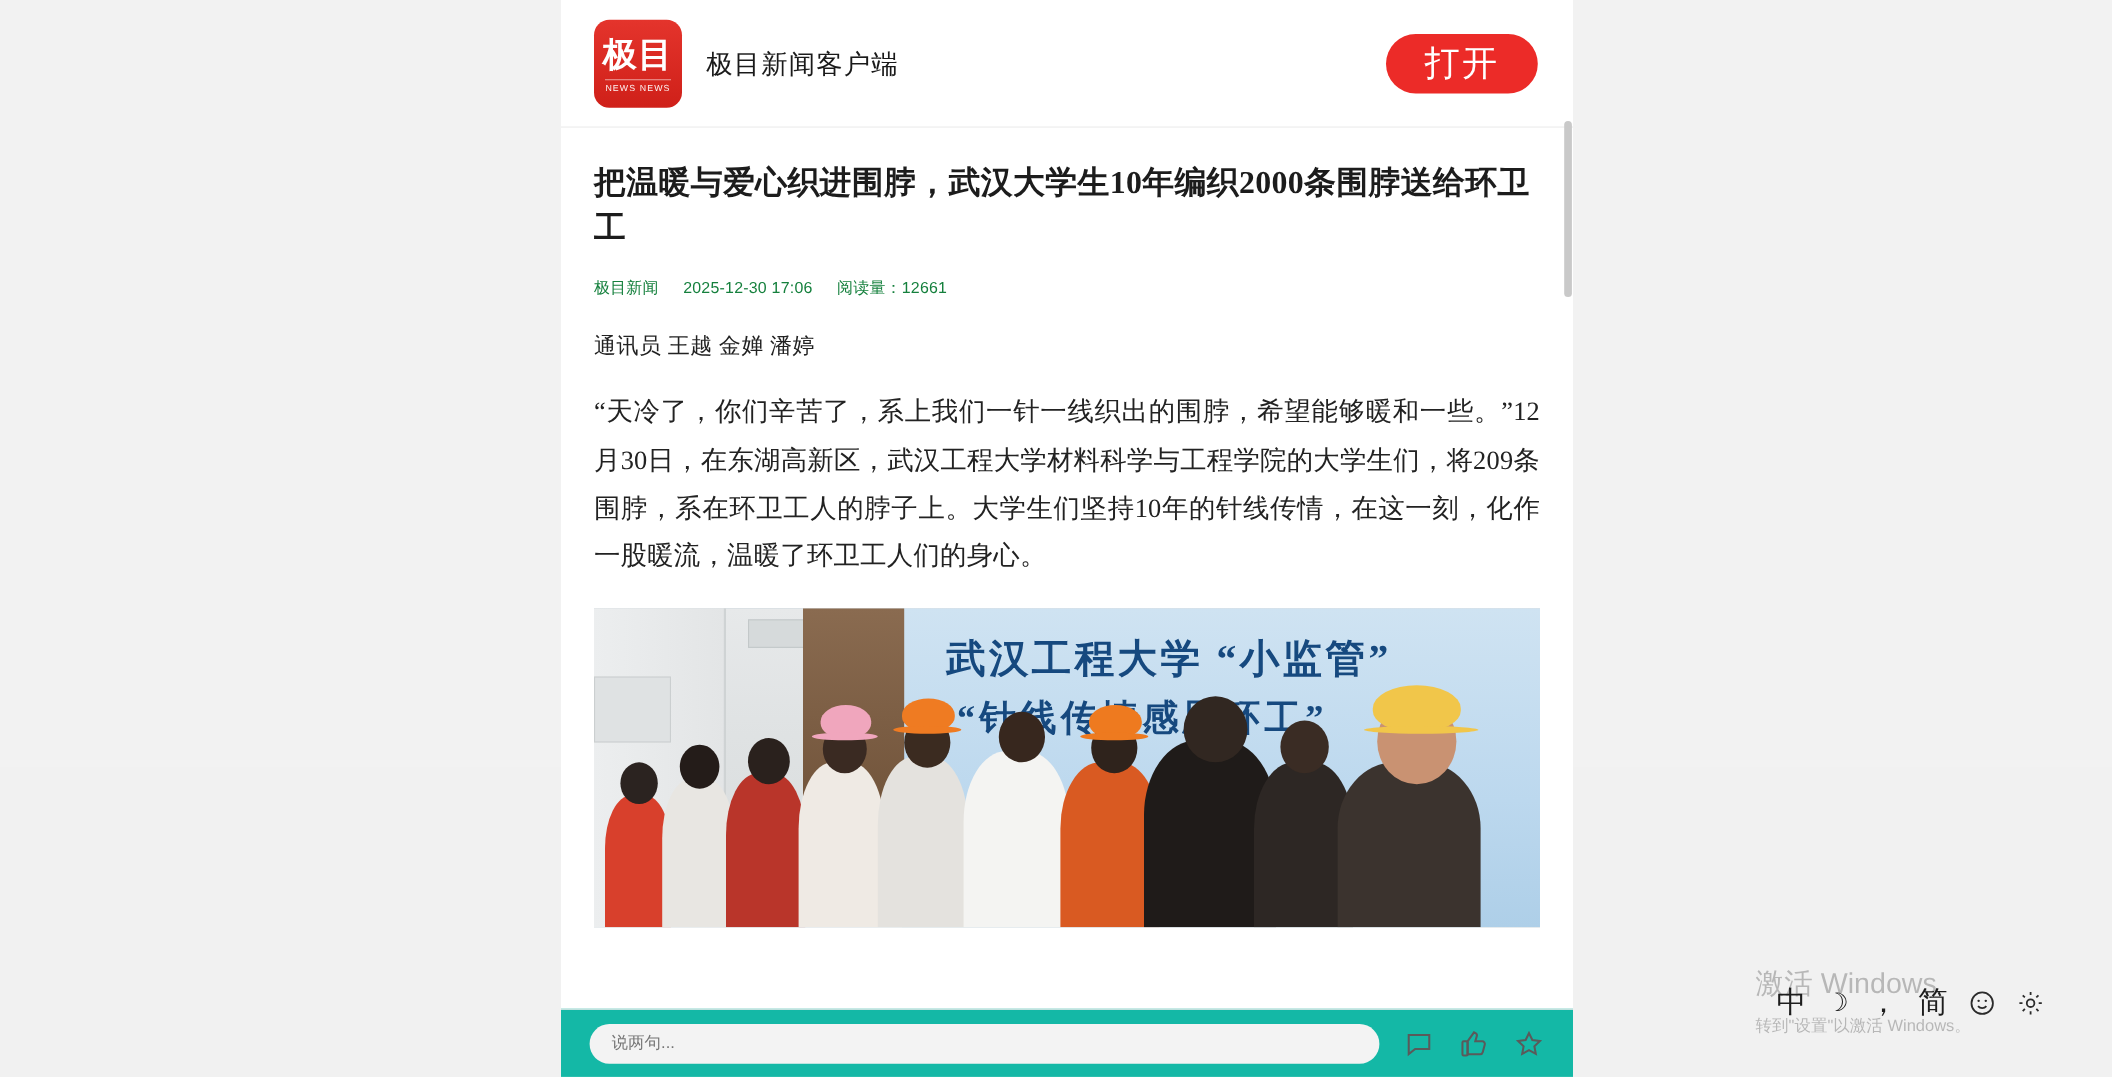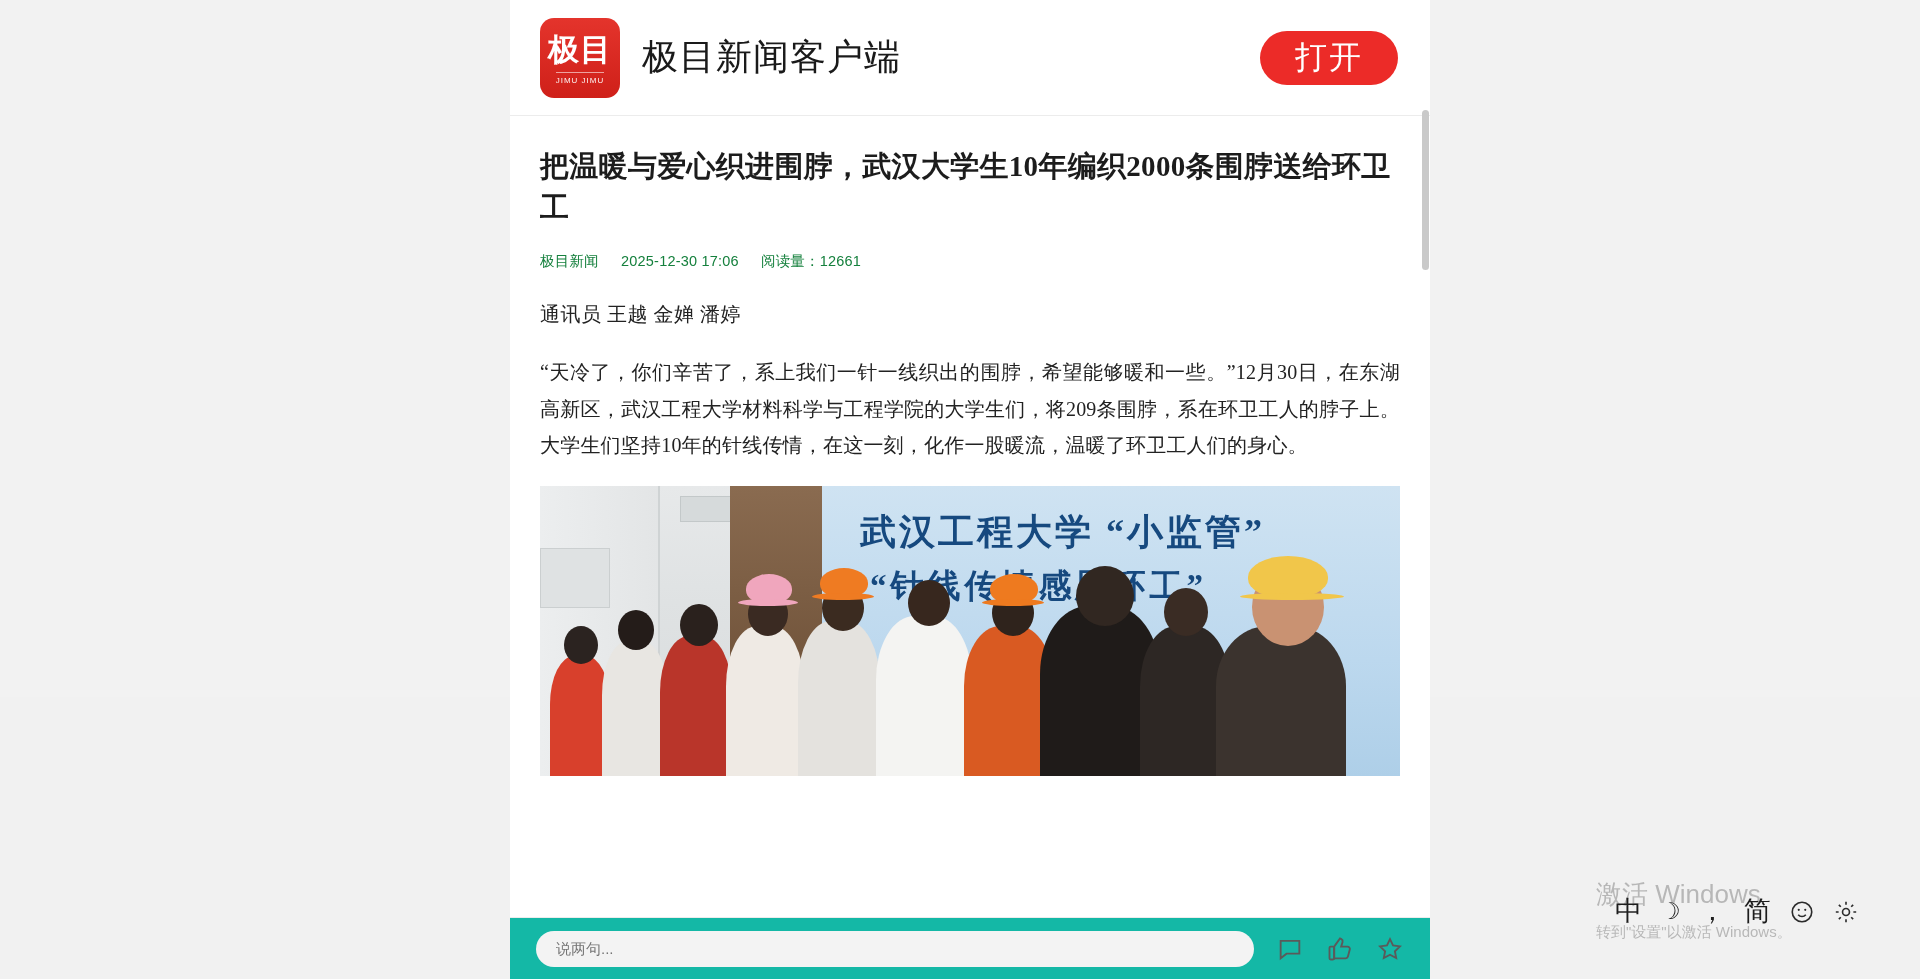--- a/index.html
+++ b/index.html
@@ -54,21 +54,21 @@
   .logo .logo-en {
     font-size: 8px;
     letter-spacing: 1px;
     margin-top: 7px;
     opacity: .95;
     border-top: 1px solid rgba(255,255,255,.6);
     padding-top: 3px;
   }
   .app-name {
     font-family: "Liberation Serif", serif;
-    font-size: 36px;
+    font-size: 24px;
     color: #1a1a1a;
     margin-left: 22px;
     letter-spacing: 1px;
     flex: 1 1 auto;
   }
   .open-btn {
     flex: 0 0 auto;
     width: 138px; height: 54px;
     border-radius: 27px;
     background: #ec2b28;
@@ -106,21 +106,21 @@
     margin-top: 30px;
     font-family: "Liberation Serif", serif;
     font-size: 20px;
     color: #222;
     letter-spacing: .5px;
   }
   .byline + .byline { margin-top: 26px; text-decoration: underline; }
   .para {
     margin-top: 26px;
     font-family: "Liberation Serif", serif;
-    font-size: 20px;
+    font-size: 24px;
     line-height: 1.82;
     color: #222;
     text-align: justify;
     letter-spacing: .2px;
   }
   
   .photo {
     position: relative;
     margin-top: 22px;
     width: 860px;
@@ -239,21 +239,21 @@
 </head>
 <body>
 
 <div id="page">
 
   <div class="frame">
 
     <div class="app-banner">
       <div class="logo">
         <div class="logo-cn">极目</div>
-        <div class="logo-en">JIMU JIMU</div>
+        <div class="logo-en">NEWS NEWS</div>
       </div>
       <div class="app-name">极目新闻客户端</div>
       <button class="open-btn">打开</button>
     </div>
 
     <div class="scrollbar"></div>
 
     <div class="article">
       <h1 class="headline">把温暖与爱心织进围脖，武汉大学生10年编织2000条围脖送给环卫工</h1>
 

